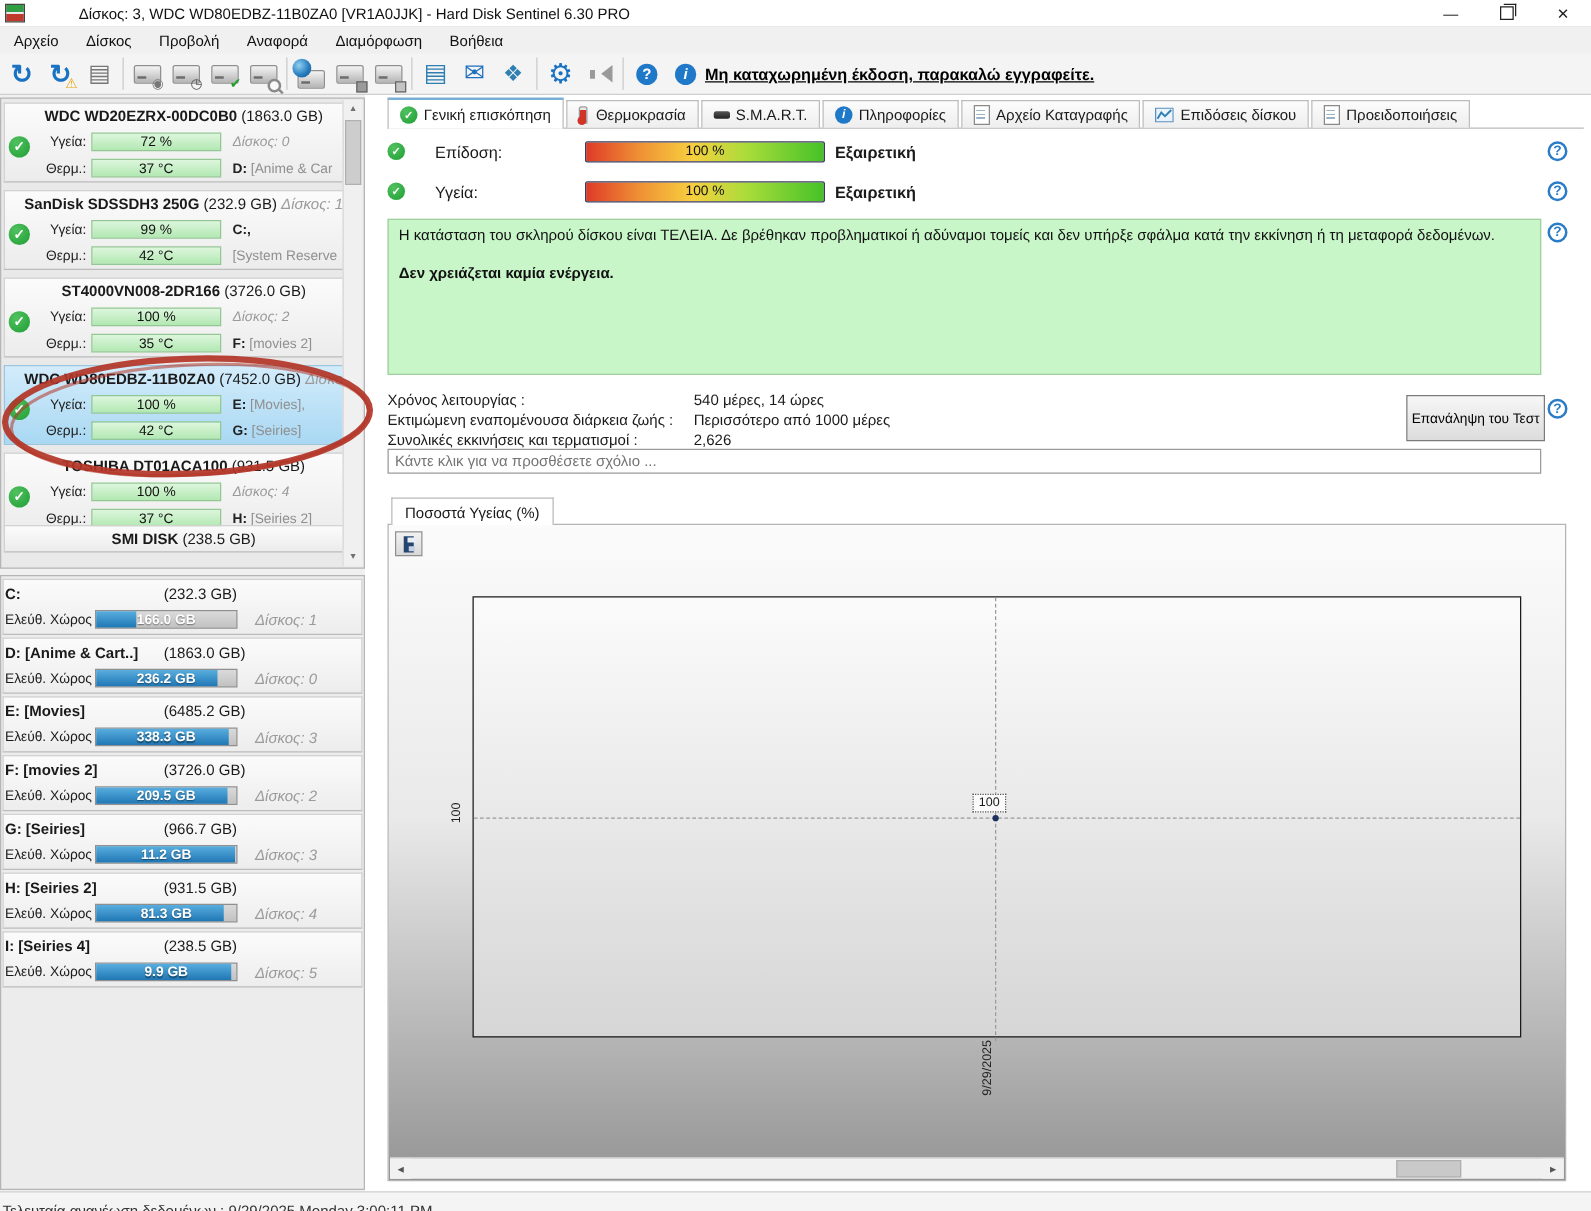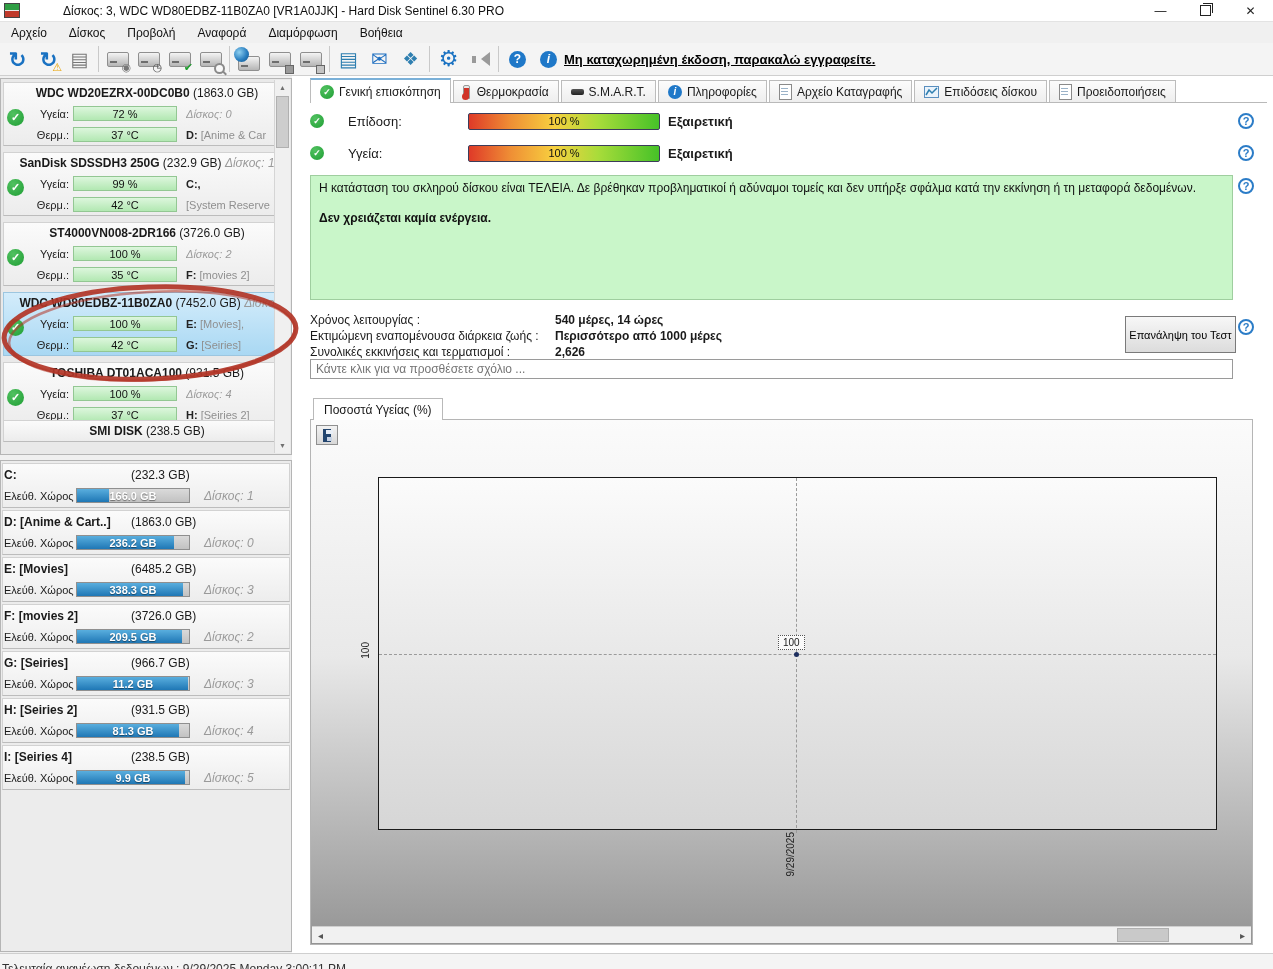--- a/index.html
+++ b/index.html
@@ -92,21 +92,21 @@
   .ov-label{width:120px;margin-left:24px;font-size:13px;}
   .gradbar{width:192px;height:17px;border:1px solid #3c3c5a;border-radius:2px;background:linear-gradient(90deg,#df3a28 0%,#ef8f35 22%,#f7d03f 45%,#a8dc3a 68%,#46c228 100%);display:flex;align-items:center;justify-content:center;font-size:11px;color:#101010;box-sizing:border-box;}
   .rating{margin-left:8px;font-weight:bold;font-size:13px;}
 
   .greenbox{position:absolute;left:18px;top:99px;width:923px;height:125px;background:#c9f6c9;border:1px solid #9fce9f;box-sizing:border-box;padding:5px 8px;font-size:12px;color:#111;}
   .greenbox .l2{font-weight:bold;margin-top:16px;}
 
   .stats{position:absolute;left:18px;top:236px;font-size:12px;}
   .stat-line{display:flex;height:16px;align-items:center;}
   .stat-label{width:245px;}
-  .stat-value{font-weight:bold;}
+  .stat-value{font-weight:normal;}
   .retest{position:absolute;left:833px;top:240px;width:111px;height:37px;border:1px solid #7a7a7a;background:linear-gradient(#f7f7f7,#dcdcdc);font-size:11px;white-space:nowrap;overflow:hidden;padding:0 1px;font-family:"Liberation Sans",sans-serif;}
   .comment{position:absolute;left:18px;top:283px;width:923px;height:20px;border:1px solid #9a9a9a;font-size:12px;color:#9a9a9a;padding:0 5px;box-sizing:border-box;font-family:"Liberation Sans",sans-serif;}
   .helpcol{position:absolute;left:946px;}
 
   
   .chart-tab{position:absolute;left:21px;top:322px;height:21px;padding:0 10px;border:1px solid #b9b9b9;border-bottom:none;background:#fff;display:flex;align-items:center;font-size:12px;z-index:2;}
   .chart-panel{position:absolute;left:18px;top:343px;width:943px;height:526px;border:1px solid #b5b5b5;background:linear-gradient(180deg,#fbfbfb 0%,#e9e9e9 45%,#949494 100%);box-sizing:border-box;}
   .savebtn{position:absolute;left:5px;top:5px;width:22px;height:20px;border:1px solid #8f8f8f;background:linear-gradient(#f2f2f2,#d8d8d8);display:flex;align-items:center;justify-content:center;}
   .floppy{width:13px;height:13px;background:#23456e;position:relative;}
   .floppy:before{content:'';position:absolute;top:1px;left:3px;width:7px;height:4px;background:#e8eef6;}

